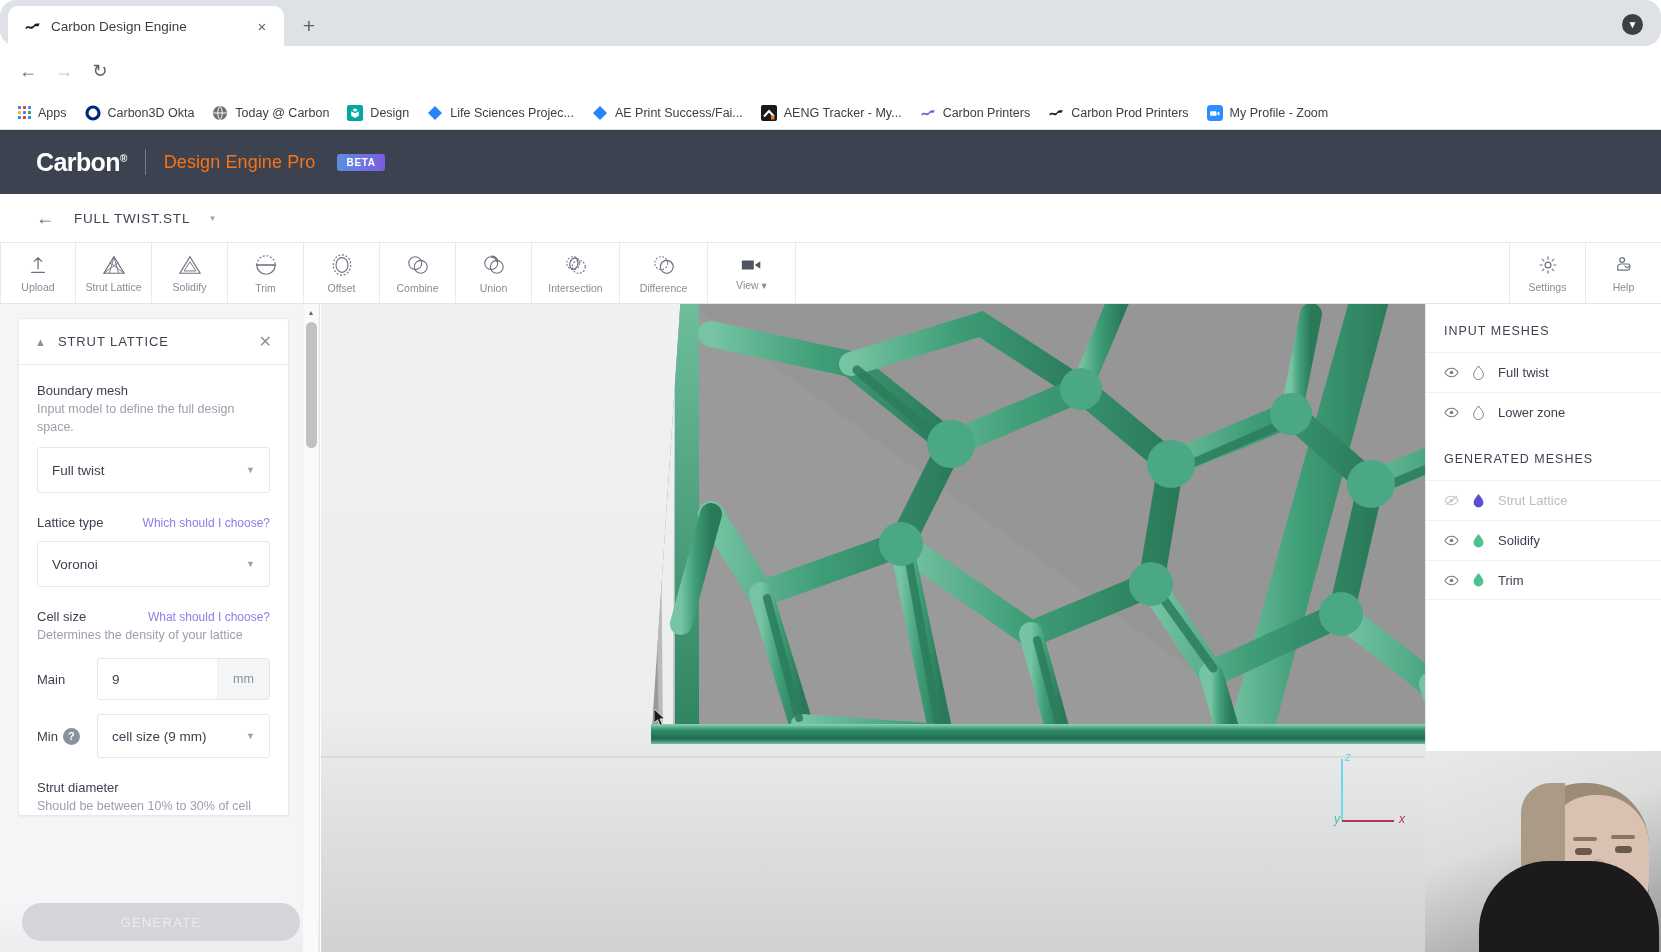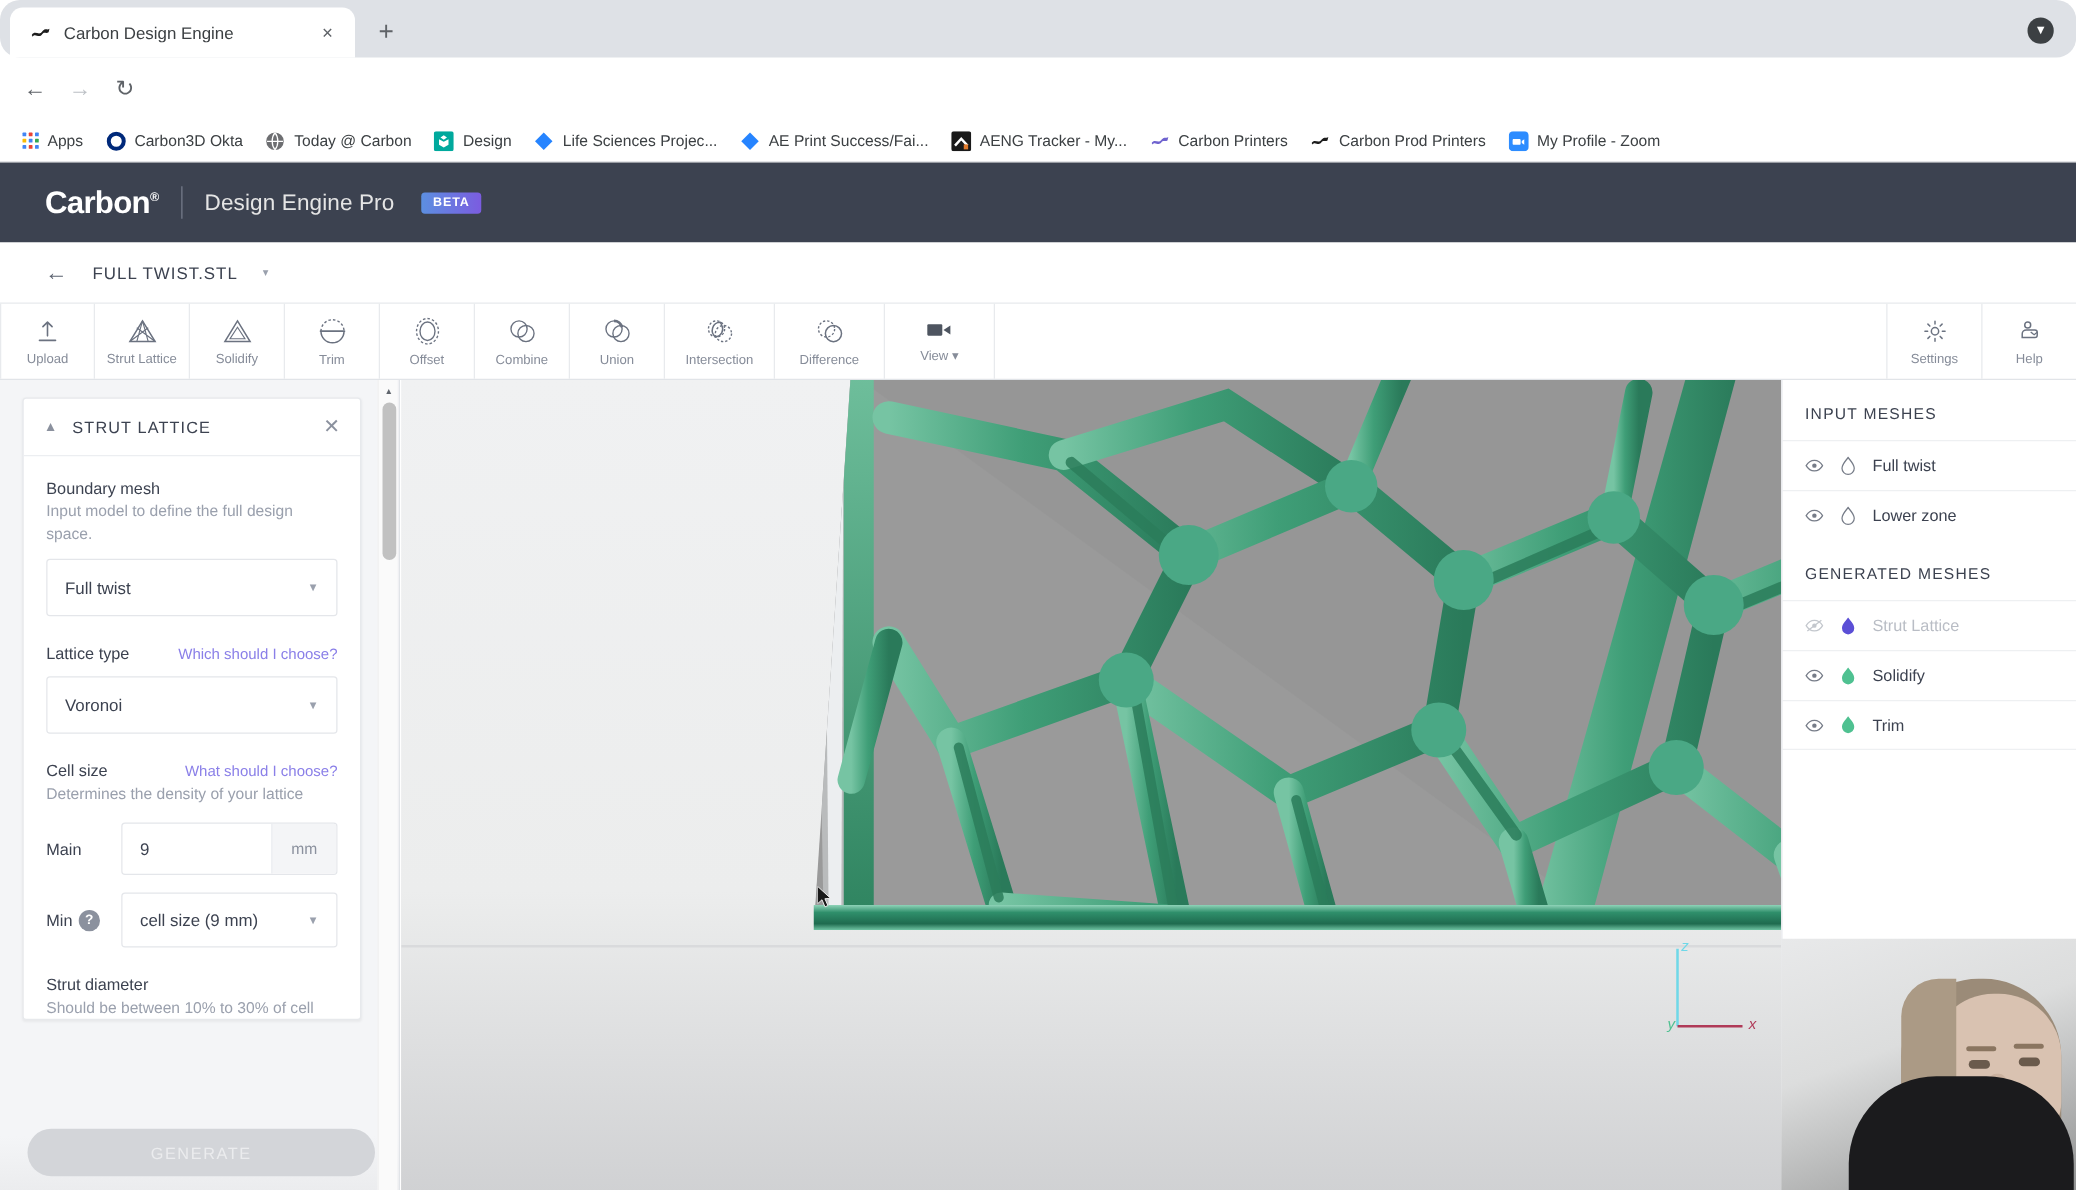--- a/index.html
+++ b/index.html
@@ -93,21 +93,21 @@
   .appbar {
     height: 64px; background: #3c4250;
     display: flex; align-items: center; padding: 0 36px; gap: 18px;
   }
   .logo-carbon {
     font-size: 25px; font-weight: bold; color: #fff;
     letter-spacing: -.6px; position: relative; font-family: "Liberation Sans", sans-serif;
   }
   .logo-carbon sup { font-size: 10px; vertical-align: super; }
   .logo-div { width: 1px; height: 26px; background: #767c8b; }
-  .logo-sub { font-size: 18px; color: #e5e5e5; font-weight: 400; letter-spacing: .1px; }
+  .logo-sub { font-size: 18px; color: #f97316; font-weight: 400; letter-spacing: .1px; }
   .beta {
     background: linear-gradient(90deg,#5c8fe0 0%,#7b5ce0 100%);
     color: #fff; font-size: 10px; font-weight: bold; letter-spacing: .7px;
     padding: 3px 9px; border-radius: 3px; margin-left: 4px;
   }
 
   .docbar {
     height: 48px; background: #fff;
     display: flex; align-items: center; gap: 20px; padding: 0 36px;
   }

